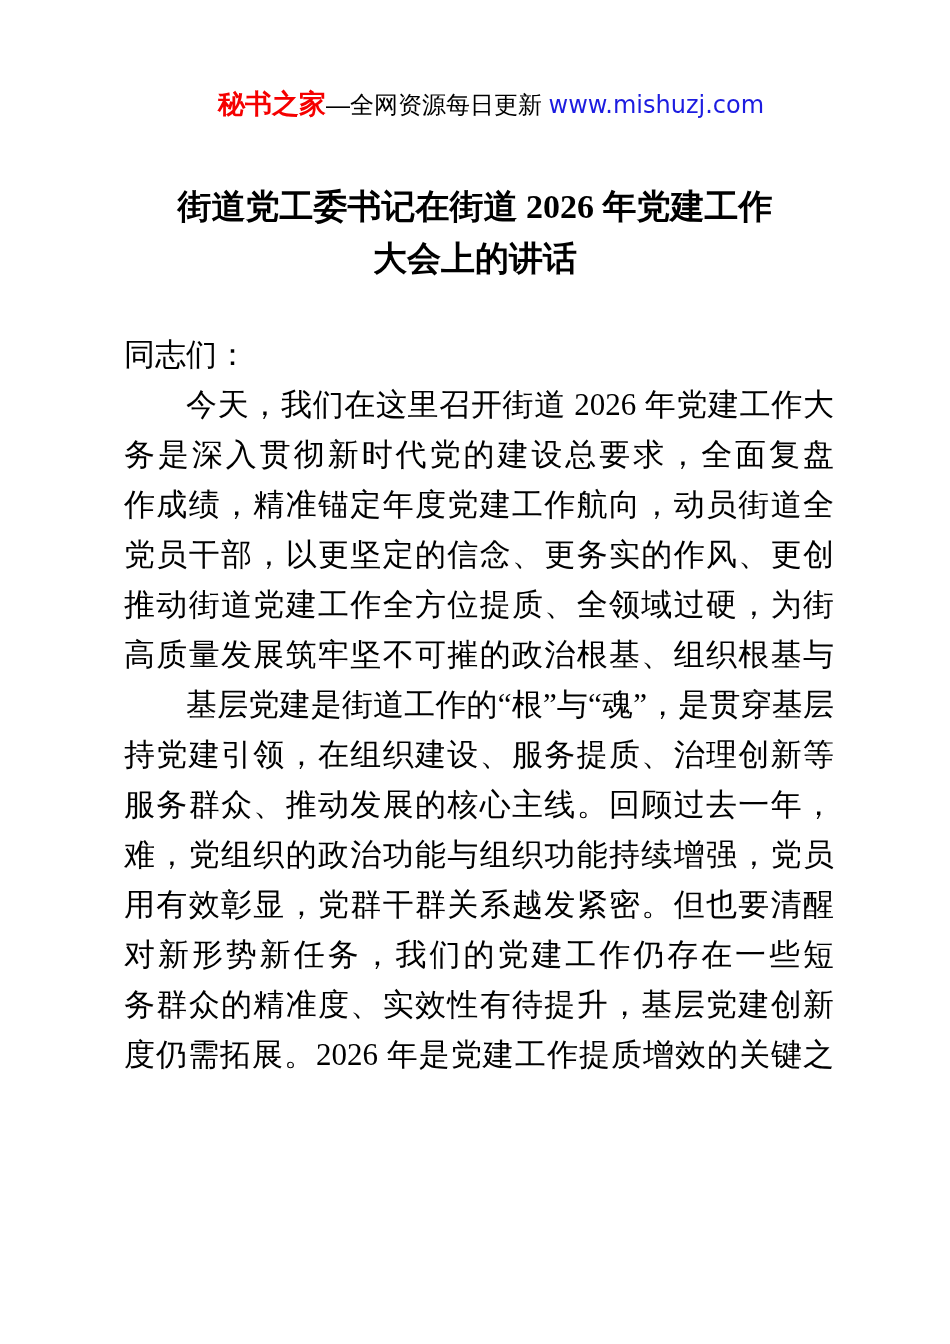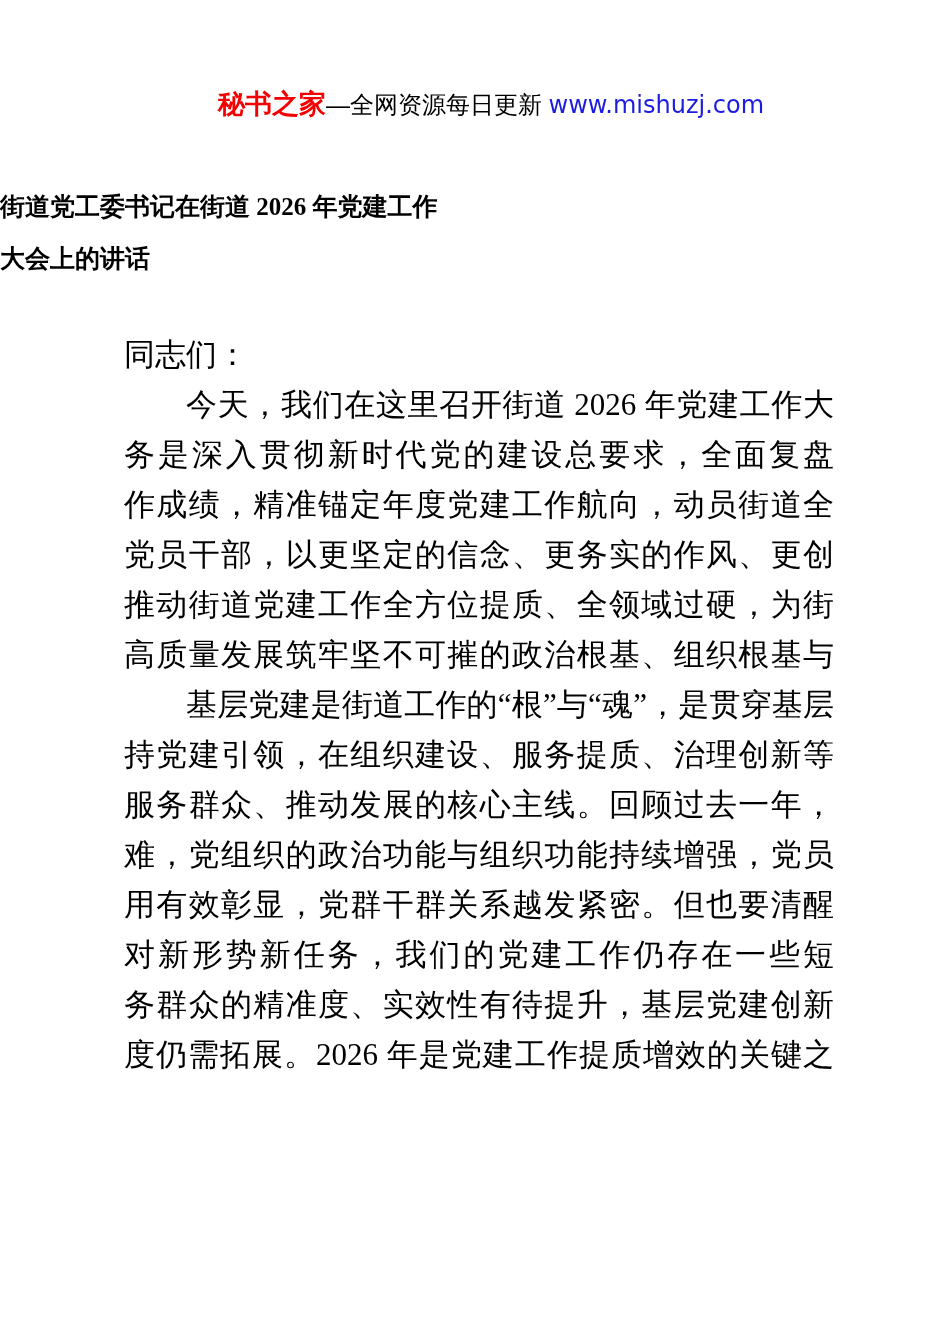--- a/index.html
+++ b/index.html
@@ -33,22 +33,22 @@
     font-size: 24px;
     color: #000000;
   }
   .site-header .url {
     font-size: 24px;
     font-family: "DejaVu Sans", sans-serif;
   }
   
   .doc-title {
     margin-top: 58px;
-    text-align: left;
-    font-size: 25px;
+    text-align: center;
+    font-size: 34px;
     font-weight: bold;
     line-height: 52px;
     font-family: "Liberation Serif", serif;
   }
   
   .doc-body {
     margin-top: 45px;
     margin-left: 124px;
     width: 710px;
     font-size: 31px;

